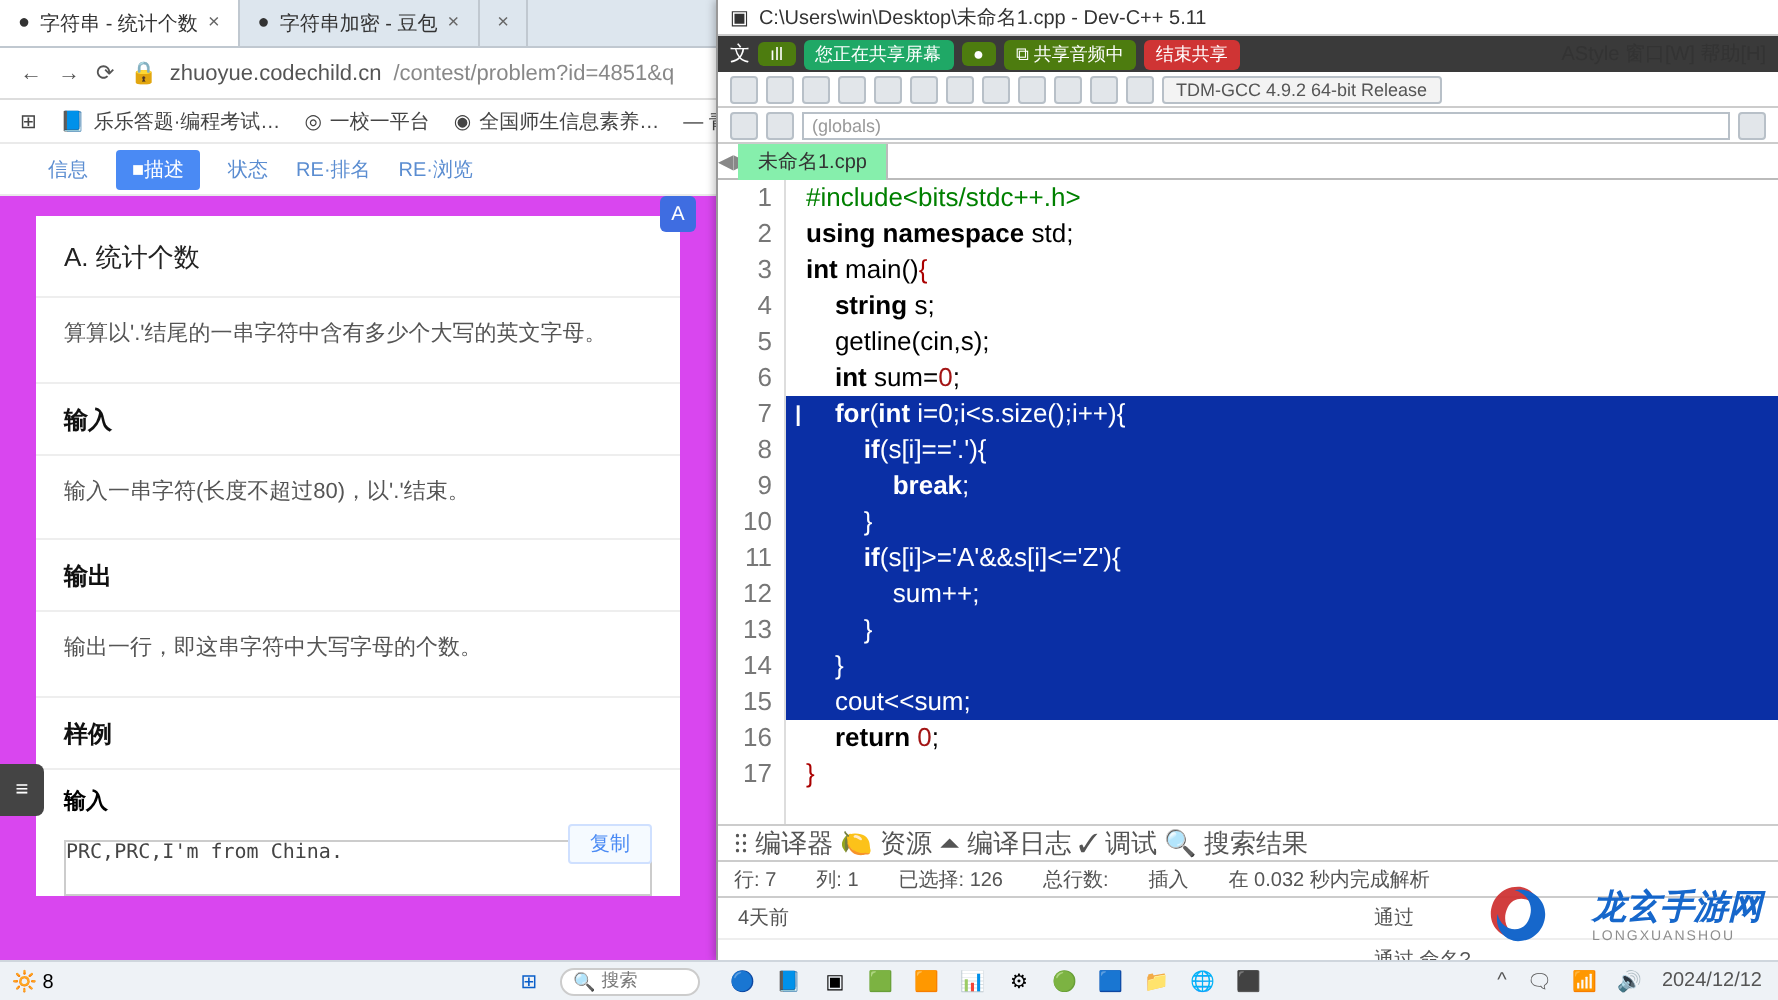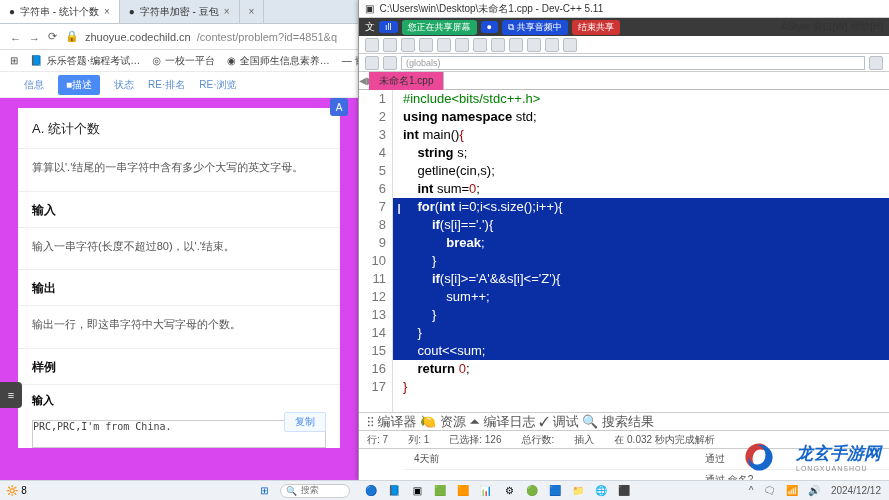--- a/index.html
+++ b/index.html
@@ -33,31 +33,31 @@
     .input-box { margin:8px 14px 10px; border:1px solid #ccc; padding:0; font-size:10px; font-family:Consolas,monospace; color:#444; height:28px;}
     .input-label { padding:8px 14px 4px; font-size:11px; font-weight:bold;}
     .copy-btn { float:right; margin:0 14px 10px 0; font-size:10px; color:#4a8af4; border:1px solid #cfe0ff; padding:2px 10px; border-radius:2px; background:#f5faff;}
     .side-pull { position:absolute; left:0; top:310px; background:#444; color:#fff; width:22px; height:26px; display:flex; align-items:center; justify-content:center; border-radius:0 4px 4px 0; font-size:11px;}
 
     
     .ide { position:absolute; top:0; right:0; width:531px; height:480px; background:#fff; border-left:1px solid #999; box-shadow:-1px 0 4px rgba(0,0,0,.25);}
     .ide-title { height:18px; background:#fff; border-bottom:1px solid #ccc; display:flex; align-items:center; gap:5px; padding:0 6px; font-size:10px; color:#333;}
     .meet-bar { height:18px; background:#3a3a3a; display:flex; align-items:center; gap:4px; padding:0 6px; font-size:10px; color:#fff;}
     .pill { padding:1px 6px; border-radius:3px; font-size:9px;}
-    .p-green{ background:#1fa866;} .p-red{background:#cf3434;} .p-dark{background:#1d4ed8;}
+    .p-green{ background:#1fa866;} .p-red{background:#cf3434;} .p-dark{background:#4d7c0f;}
     .ide-menu { color:#333; font-size:10px; margin-left:auto;}
 
     .ide-tool { height:18px; border-bottom:1px solid #ccc; display:flex; align-items:center; gap:4px; padding:0 6px;}
     .tool-i{ width:14px; height:14px; background:#e2e6ea; border:1px solid #b8c0c8; border-radius:2px;}
     .combo{ flex:1; height:14px; border:1px solid #b8c0c8; background:#fff; font-size:9px; color:#999; padding:0 4px; display:flex; align-items:center;}
     .chip{ height:14px; border:1px solid #b8c0c8; background:#f3f3f3; font-size:9px; padding:0 6px; display:flex; align-items:center; color:#555; border-radius:2px;}
 
     .ide-tabs { height:18px; border-bottom:1px solid #bbb; display:flex; align-items:center; font-size:10px;}
     .ide-tab { padding:2px 10px; border-right:1px solid #bbb; background:#f3f3f3; color:#333;}
-    .ide-tab.active{ background:#ec4899; }
+    .ide-tab.active{ background:#86efac; }
     .gutter-toggle{ width:10px; text-align:center; color:#888;}
 
     .editor { display:flex; height:322px; font-family:Consolas,"Courier New",monospace; font-size:13px; line-height:18px;}
     .gutter { width:34px; background:#fff; text-align:right; color:#777; padding:0 6px 0 0; border-right:1px solid #ddd;}
     .code { flex:1; background:#fff; white-space:pre; }
     .code .l { height:18px; padding-left:10px; }
     .sel { background:#0a2fa5; color:#fff; }
     .kw { color:#000; font-weight:bold; }
     .pp { color:#008000; }
     .ty { color:#000; font-weight:bold; }
@@ -67,21 +67,21 @@
     .sel .kw,.sel .pp,.sel .ty,.sel .num,.sel .str,.sel .id { color:#fff; }
     .brace{ color:#aa0000;}
     .sel .brace{ color:#fff; }
     .code .l:nth-child(7){ position:relative;}
     .cursor{ position:absolute; left:4px; top:2px; color:#fff; font-size:15px;}
 
     .ide-bottom-tabs{ height:18px; border-top:1px solid #ccc; font-size:13px; color:#555; padding:0 8px; display:flex; align-items:center; gap:2px;}
     .ide-status{ height:18px; border-top:1px solid #ccc; font-size:10px; color:#555; display:flex; align-items:center; gap:20px; padding:0 8px;}
 
     .result-pane{ height:46px; border-top:1px solid #ccc; font-size:10px;}
-    .result-row{ display:flex; border-bottom:1px solid #eee;margin-left:45px;}
+    .result-row{ display:flex; border-bottom:1px solid #eee;}
     .result-row > div{ padding:3px 10px; color:#555;}
     .ok{ color:#1fa866;}
 
     
     .wm{ position:absolute; right:8px; bottom:26px; display:flex; align-items:center; gap:20px; opacity:.95;}
     .wm-icon{ width:34px; height:34px; }
     .wm-txt{ font-size:17px; font-weight:bold; font-style:italic; color:#0a5fc9;}
     .wm-sub{ font-size:7px; color:#888; letter-spacing:1px;}
 
     
@@ -188,20 +188,21 @@
       <div class="tool-i"></div>
       <div class="tool-i"></div>
       <div class="tool-i"></div>
       <div class="tool-i"></div>
       <div class="tool-i"></div>
       <div class="tool-i"></div>
       <div class="tool-i"></div>
       <div class="tool-i"></div>
       <div class="tool-i"></div>
       <div class="tool-i"></div>
+    <div class="chip">TDM-GCC 4.9.2 64-bit Release</div>
   </div>
   <div class="ide-tool">
     <div class="tool-i"></div>
       <div class="tool-i"></div>
     <div class="combo">(globals)</div>
     <div class="tool-i"></div>
   </div>
   <div class="ide-tabs">
     <span class="gutter-toggle">◀▶</span>
     <span class="ide-tab active">未命名1.cpp</span>

